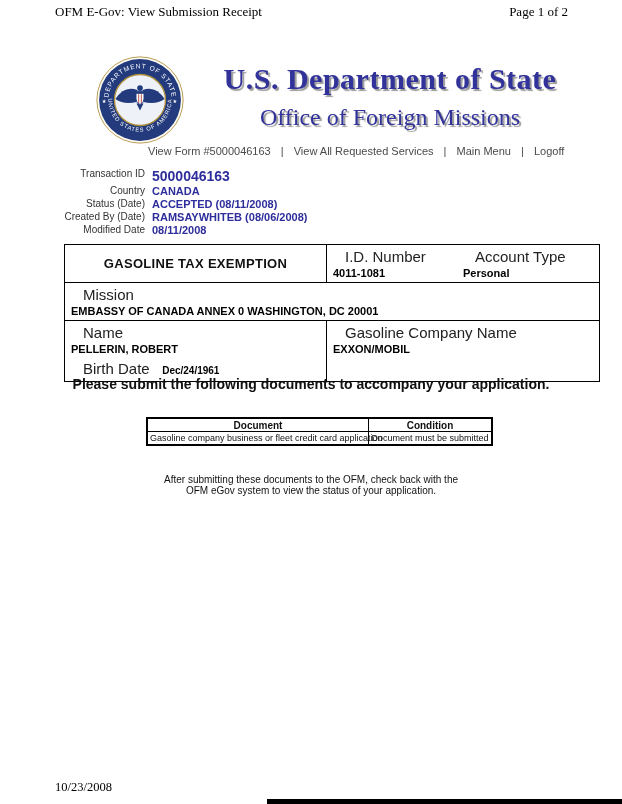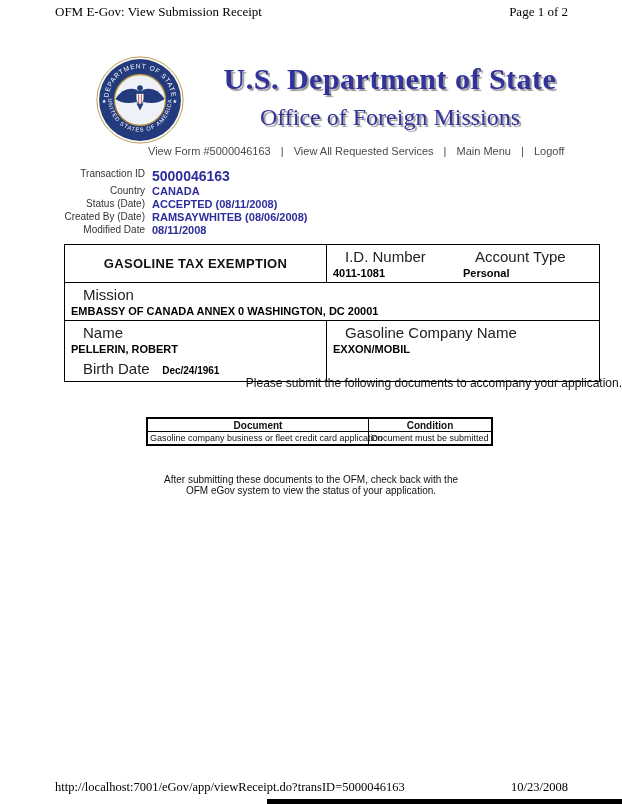--- a/index.html
+++ b/index.html
@@ -41,21 +41,21 @@
   .c-acct{width:130px;border-left:none !important;}
   .cell-label{font-size:15px;color:#222;margin-bottom:2px;padding-left:12px;}
   .cell-value{font-size:11px;font-weight:bold;color:#000;}
   .row1 td{height:24px;}
   .c-mission{height:22px;}
   .c-name{height:38px;}
   .birth{margin-top:5px;}
   .birth .cell-label{display:inline;margin-right:8px;}
   .birth .cell-value{display:inline;font-size:10px;text-align:center;}
   
-  .note{position:absolute;left:0;top:376px;width:100%;text-align:right;font-size:12px;color:#111;}
+  .note{position:absolute;left:0;top:376px;width:100%;text-align:center;font-size:14px;color:#111;font-weight:bold;}
   .note2{position:absolute;left:0;top:474px;width:100%;text-align:center;font-size:10px;color:#111;line-height:11px;}
   
   .docs-table{position:absolute;left:146px;top:417px;width:334px;border:2px solid #000;
     border-collapse:collapse;table-layout:fixed;padding-left:34px;}
   .docs-table th{border:1px solid #000;font-size:10px;font-weight:bold;text-align:center;padding:0 2px;height:12px;}
   .docs-table td{border:1px solid #000;font-size:9px;text-align:center;padding:1px 2px;white-space:nowrap;}
   .col-doc{width:216px;}
   .col-cond{width:118px;}
   .sealtext{fill:#ffffff;font-family:"Liberation Sans",sans-serif;letter-spacing:1px;}
 </style>
@@ -187,18 +187,17 @@
     </tr>
   </tbody>
     </table>
 
   <div class="note2">
     <div>After submitting these documents to the OFM, check back with the</div>
     <div>OFM eGov system to view the status of your application.</div>
   </div>
 
   <div class="print-footer">
-    <span>http://localhost:7001/eGov/app/viewReceipt.do?transID=5000046163</span>
     <span>10/23/2008</span>
   </div>
 
   <div class="bottom-bar"></div>
 </div>
 
 </body></html>

